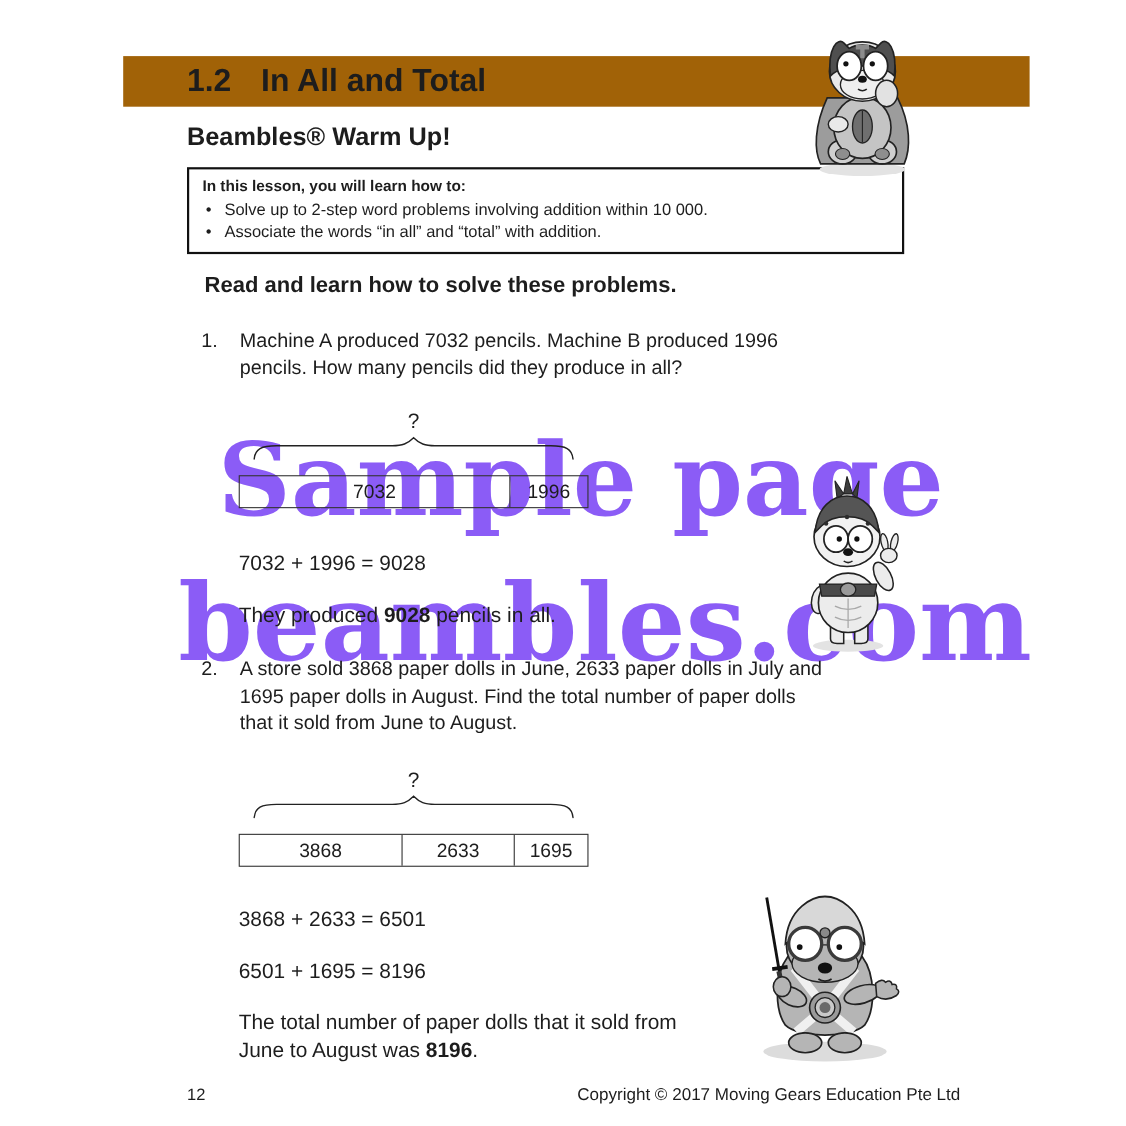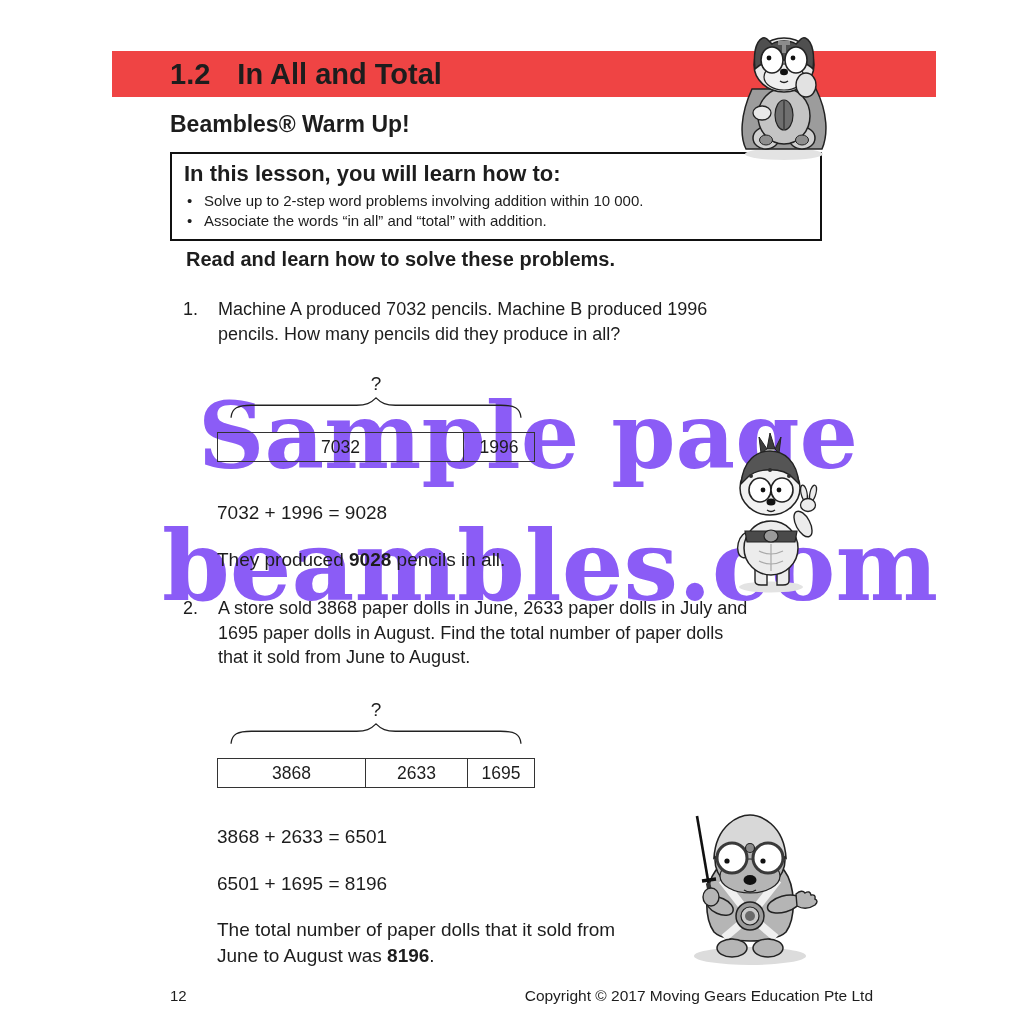--- a/index.html
+++ b/index.html
@@ -4,29 +4,29 @@
 <style>
   html,body{margin:0;padding:0;background:#ffffff;}
   .page{position:relative;width:1024px;height:1024px;background:#ffffff;overflow:hidden;
         font-family:"Liberation Sans",sans-serif;color:#1d1d1d;}
   
   .watermark{position:absolute;z-index:0;font-family:"DejaVu Serif",serif;font-weight:bold;
              white-space:nowrap;line-height:1;pointer-events:none;}
   .wm1{left:198px;top:390px;font-size:92px;color:#8b5cf6;}
   .wm2{left:162px;top:518px;font-size:97px;color:#8b5cf6;}
   
-  .band{position:absolute;left:112px;top:51px;width:824px;height:46px;background:#ef4444;
+  .band{position:absolute;left:112px;top:51px;width:824px;height:46px;background:#a16207;
         z-index:1;display:flex;align-items:center;}
   .band-num{margin-left:58px;font-size:29px;font-weight:bold;}
   .band-title{margin-left:27px;font-size:29px;font-weight:bold;}
   .subheader{position:absolute;left:170px;top:111px;font-size:23px;font-weight:bold;z-index:1;}
   
   .lesson-box{position:absolute;left:170px;top:152px;width:624px;border:2px solid #111;
               padding:7px 12px 8px;z-index:1;}
-  .lesson-heading{font-size:22px;font-weight:bold;margin:0 0 4px;}
+  .lesson-heading{font-size:14px;font-weight:bold;margin:0 0 4px;}
   .bullet-row{display:flex;font-size:15px;line-height:20px;}
   .bullet-glyph{width:17px;padding-left:3px;}
   .instruction{position:absolute;left:170px;top:248px;font-size:20px;font-weight:bold;z-index:1;margin-left:16px;}
   
   .problem{position:absolute;display:flex;font-size:18px;z-index:1;}
   .p1{left:183px;top:297px;line-height:25px;}
   .p2{left:183px;top:596px;line-height:24.5px;}
   .pnum{width:35px;}
   
   .barmodel{position:absolute;width:318px;text-align:center;z-index:1;}

